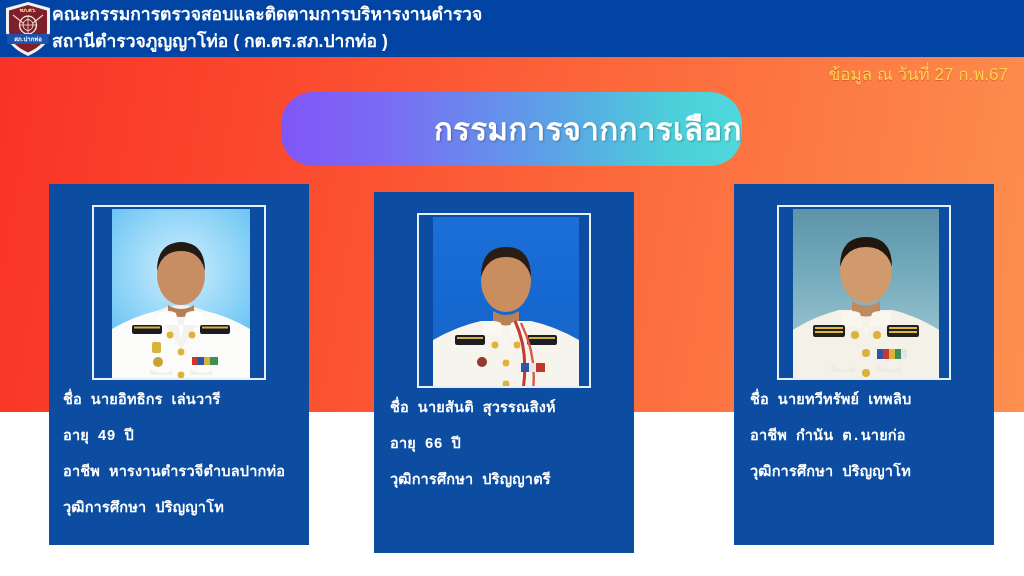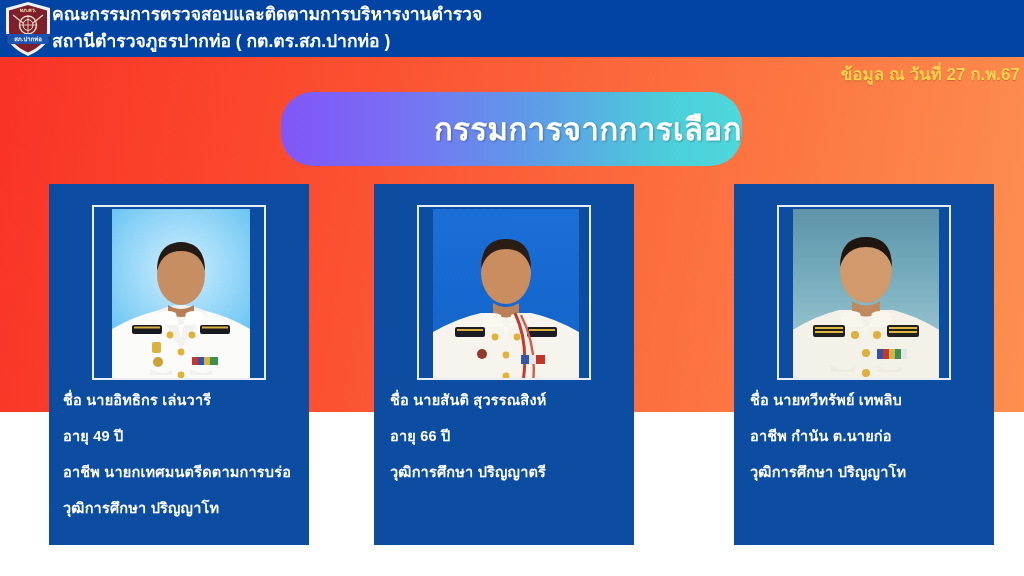--- a/index.html
+++ b/index.html
@@ -35,24 +35,24 @@
 
   
   .badge {
     position: absolute; left: 3px; top: 1px;
     width: 50px; height: 56px;
   }
   .badge svg { display: block; }
 
   
   .date-text {
-    position: absolute; right: 4px; top: 60px;
+    position: absolute; right: 16px; top: 60px;
     color: #ffd34d;
     font-size: 17px;
-    font-weight: bold;
+    font-weight: normal;
     text-shadow: 0 1px 1px rgba(120,40,0,.35);
     white-space: nowrap;
   }
 
   
   .title-pill {
     position: absolute; left: 281px; top: 92px;
     width: 461px; height: 74px;
     border-radius: 32px;
     background: linear-gradient(90deg, #8156f7 0%, #7a6bf5 22%, #5e9ce8 55%, #4ccfd9 85%, #4ed8dc 100%);
@@ -70,23 +70,24 @@
   
   .cards {
     position: absolute; left: 0; top: 184px;
     width: 1024px; height: 362px;
   }
   .card {
     position: absolute;
     top: 0;
     width: 260px; height: 361px;
     background: #0c4da2;
+    font-family: Liberation Mono, monospace;
   }
   .card.c0 { left: 49px; }
-  .card.c1 { left: 374px; }
+  .card.c1 { left: 374px; margin-top: 8px; }
   .card.c2 { left: 702px; margin-left: 32px; }
 
   .photo-frame {
     position: absolute;
     left: 43px; top: 21px;
     width: 174px; height: 175px;
     border: 2px solid #e8eef6;
     background: #0c4da2;
     overflow: hidden;
   }
@@ -123,21 +124,21 @@
   .card.c1 .card-lines, .card.c2 .card-lines { left: 16px; }
 </style>
 </head>
 <body>
 
 <div id="slide">
 
   <div class="header-bar">
     <div class="header-text-wrap">
       <div class="header-line">คณะกรรมการตรวจสอบและติดตามการบริหารงานตำรวจ</div>
-      <div class="header-line">สถานีตำรวจภูธรปากท่อ ( กต.ตร.สภ.ปากท่อ )</div>
+      <div class="header-line">สถานีตำรวจภูญญาโท่อ ( กต.ตร.สภ.ปากท่อ )</div>
     </div>
   </div>
 
   <div class="badge">
     <svg width="50" height="56" viewBox="0 0 50 56">
       <path d="M25 1 L47 7 L47 30 Q47 45 25 55 Q3 45 3 30 L3 7 Z" fill="#f2f2f0"></path>
       <path d="M25 4 L44 9.5 L44 30 Q44 43 25 51.5 Q6 43 6 30 L6 9.5 Z" fill="#7e1f2b"></path>
       <ellipse cx="25" cy="24" rx="8.5" ry="9" fill="none" stroke="#f0e6d2" stroke-width="1.4"></ellipse>
       <ellipse cx="25" cy="24" rx="5" ry="5.4" fill="none" stroke="#f0e6d2" stroke-width="1"></ellipse>
       <line x1="25" y1="15" x2="25" y2="33" stroke="#f0e6d2" stroke-width=".8"></line>
@@ -186,21 +187,21 @@
             <rect x="92" y="148" width="6" height="8" fill="#d8b43c"></rect>
             <rect x="98" y="148" width="8" height="8" fill="#3d8f52"></rect>
             <path d="M38 160 Q52 168 60 160 L60 166 L38 166 Z" fill="#f0f0ec"></path>
             <path d="M78 160 Q92 168 100 160 L100 166 L78 166 Z" fill="#f0f0ec"></path>
           </svg>
         </div>
       </div>
       <div class="card-lines">
         <div class="card-line">ชื่อ นายอิทธิกร เล่นวารี</div>
         <div class="card-line">อายุ 49 ปี</div>
-        <div class="card-line">อาชีพ นายกเทศมนตรีดตามการบร่อ</div>
+        <div class="card-line">อาชีพ หารงานตำรวจีตำบลปากท่อ</div>
         <div class="card-line">วุฒิการศึกษา ปริญญาโท</div>
       </div>
     </div>
 
     <div class="card c1">
       <div class="photo-frame wide">
         <div class="photo-inner bg-b">
           <svg class="person" viewBox="0 0 146 173" preserveAspectRatio="xMidYMax meet">
             <path d="M-8 128 Q20 110 48 104 L98 104 Q126 110 154 128 L154 173 L-8 173 Z" fill="#f7f4ee"></path>
             <ellipse cx="73" cy="64" rx="25" ry="31" fill="#c98d60"></ellipse>

